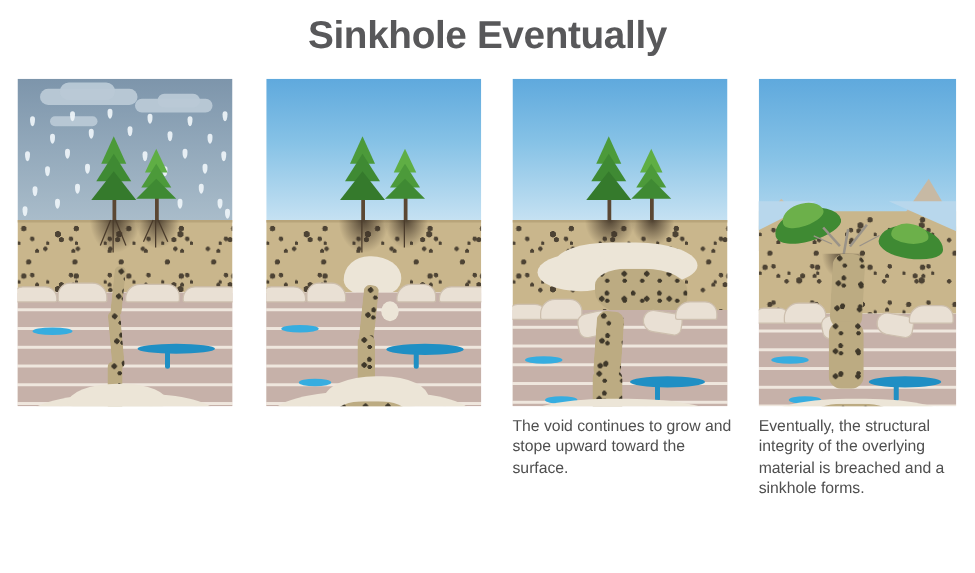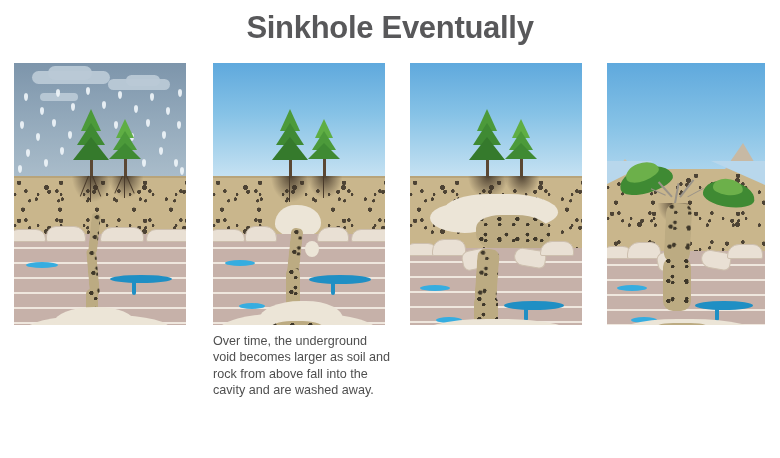--- a/index.html
+++ b/index.html
@@ -470,14 +470,15 @@
       <div class="plume" style="left:56px;top:194px;width:28px;height:54px;border-radius:10px"></div>
 
       <div class="void" style="left:4px;top:256px;width:150px;height:26px;border-radius:44% 46% 52% 48% / 68% 64% 36% 32%"></div>
       <div class="plume" style="left:44px;top:260px;width:62px;height:22px;border-radius:36% 36% 14% 14%"></div>
     </div>
   </div>
 
 </div>
 
 <div class="captions">
-  <div class="caption c1">Over time, the underground void becomes larger as soil and rock from above fall into the cavity and are washed away.</div>
+  <div class="caption c2">The void continues to grow and stope upward toward the surface.</div>
+  <div class="caption c3">Eventually, the structural integrity of the overlying material is breached and a sinkhole forms.</div>
 </div>
 
 </body></html>

